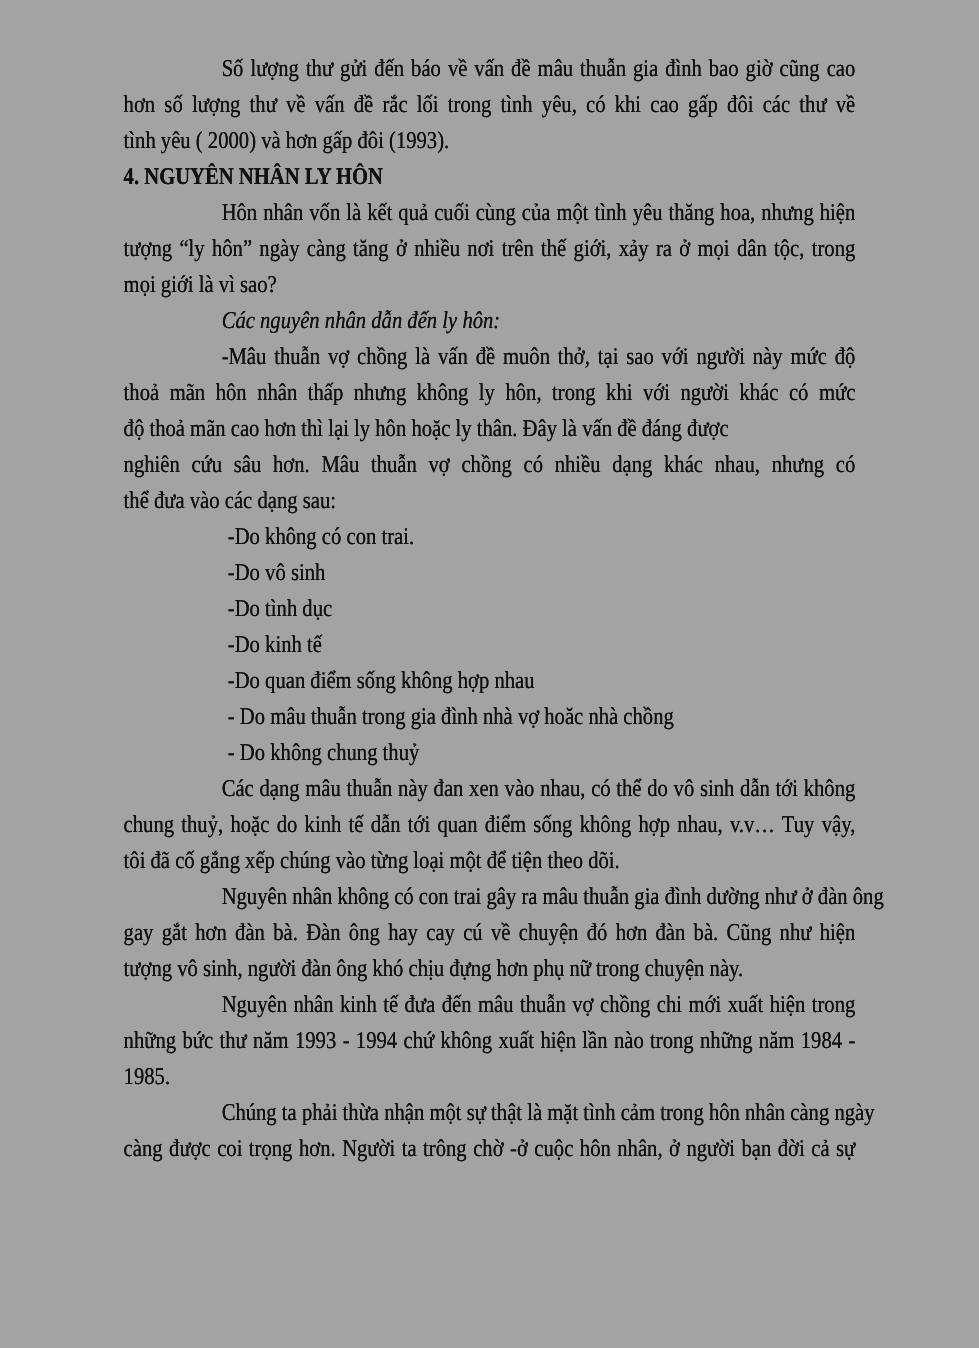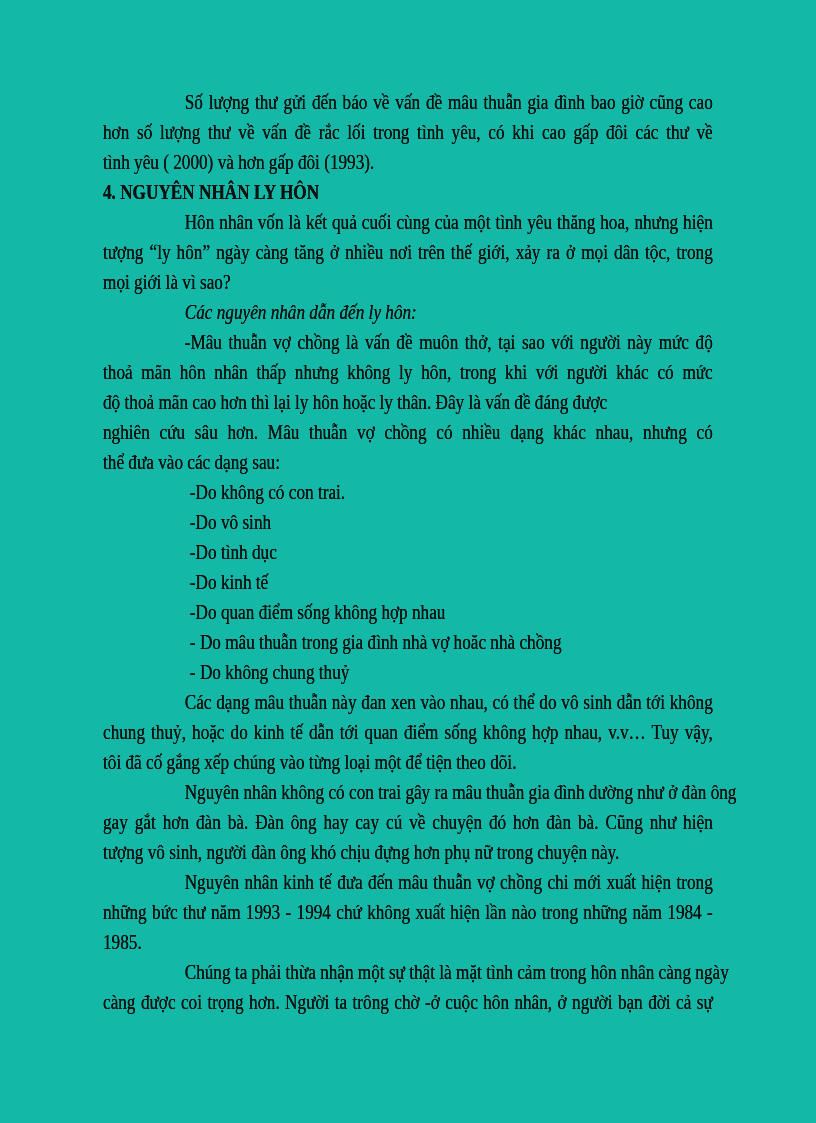--- a/index.html
+++ b/index.html
@@ -5,24 +5,24 @@
   html, body {
     margin: 0;
     padding: 0;
     background: #e8e8e8;
   }
   .page {
     position: relative;
     width: 816px;
     height: 1123px;
     margin: 0 auto;
-    background: #14b8a6;
+    background: #a3a3a3;
     overflow: hidden;
     box-sizing: border-box;
-    padding: 87px 0 0 103px;
+    padding: 42px 0 0 103px;
     font-family: "Liberation Serif", "DejaVu Serif", serif;
     color: #111111;
     text-shadow: 0 0 0.35px #000000;
   }
   
   .textscale {
     width: 709px;
     transform: scaleX(0.86);
     transform-origin: 0 0;
   }

